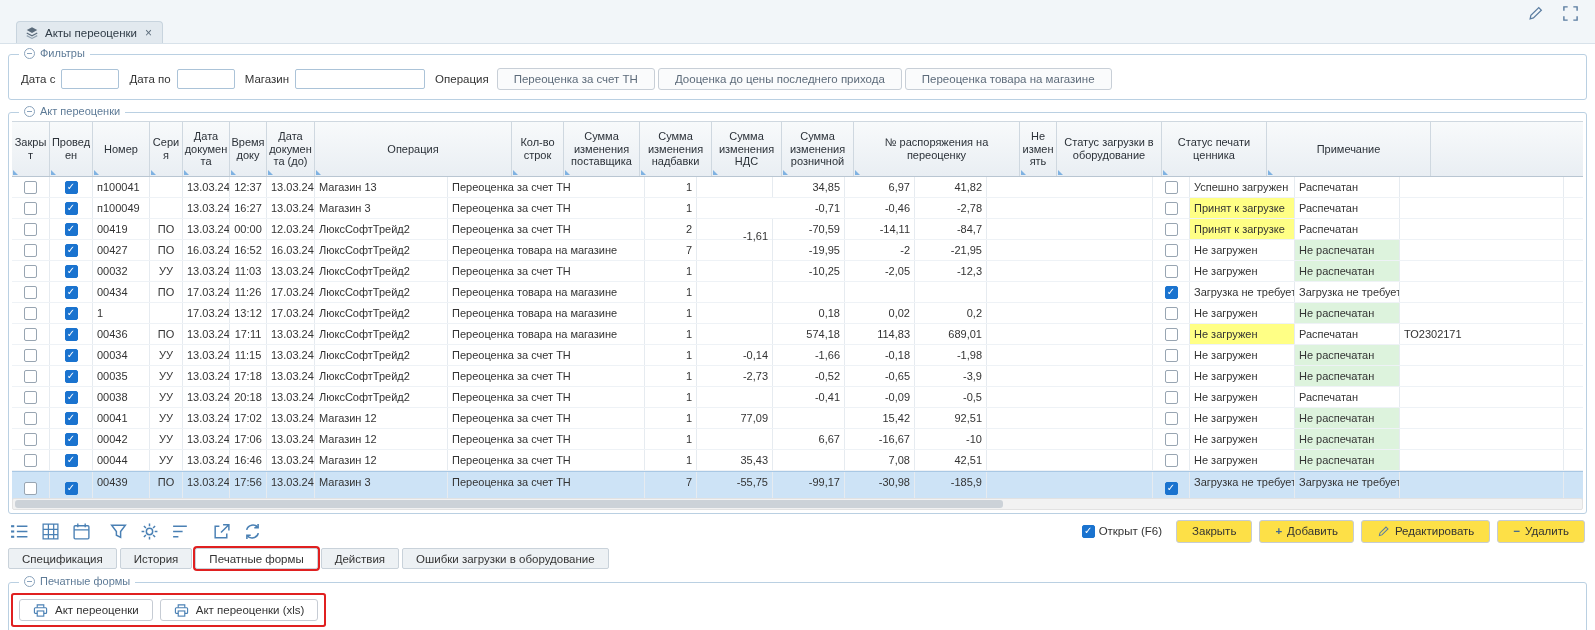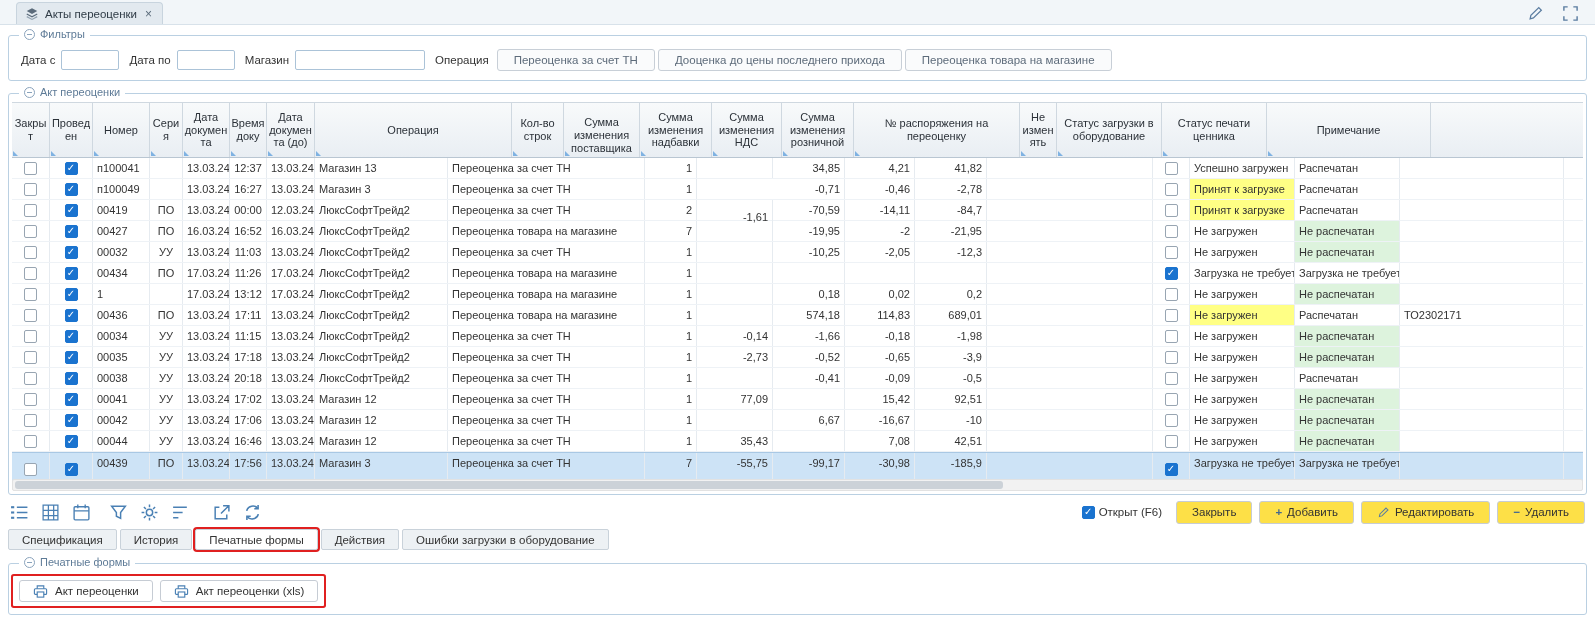--- a/index.html
+++ b/index.html
@@ -2,21 +2,21 @@
 <html><head>
 <meta charset="utf-8">
 <style>
   * { margin:0; padding:0; box-sizing:border-box; }
   html, body { width:1595px; height:630px; }
   body { font-family:"Liberation Sans","DejaVu Sans",sans-serif; font-size:11.5px; color:#333; background:#fff; overflow:hidden; }
   button { font:inherit; cursor:default; }
   .page { position:relative; width:1595px; height:630px; background:#fff; overflow:hidden; }
 
   
-  .tabbar { height:25px; background:#f2f6f9; border-bottom:1px solid #d8e2ea; display:flex; align-items:flex-end; padding-left:16px; position:relative; }
+  .tabbar { height:44px; background:#f2f6f9; border-bottom:1px solid #d8e2ea; display:flex; align-items:flex-end; padding-left:16px; position:relative; }
   .doc-tab { display:flex; align-items:center; gap:6px; background:#e2e9ef; border:1px solid #c8d4de; border-bottom:none; border-radius:4px 4px 0 0; padding:4px 10px 3px 8px; color:#2f3b46; }
   .tab-ico { width:14px; height:14px; display:inline-flex; }
   .tab-ico svg { width:100%; height:100%; }
   .tab-close { color:#5a6b7a; font-size:12px; line-height:1; margin-left:2px; }
   .tabbar-icons { position:absolute; right:16px; top:5px; display:flex; gap:18px; }
   .tabbar-icons .ico { width:17px; height:17px; display:inline-flex; }
   .tabbar-icons svg { width:100%; height:100%; }
 
   
   .panel { position:relative; border:1px solid #bad0e2; border-radius:3px; margin:0 8px; background:#fff; }
@@ -163,21 +163,21 @@
         </div>
         <div class="hcell" style="width: 48px; min-width: 48px;">
           <span>Дата документа (до)</span>
         </div>
         <div class="hcell" style="width: 197px; min-width: 197px;">
           <span>Операция</span>
         </div>
         <div class="hcell" style="width: 52px; min-width: 52px;">
           <span>Кол-во строк</span>
         </div>
-        <div class="hcell" style="width: 76px; min-width: 76px; align-items: flex-end;">
+        <div class="hcell" style="width: 76px; min-width: 76px;">
           <span>Сумма изменения поставщика</span>
         </div>
         <div class="hcell" style="width: 72px; min-width: 72px;">
           <span>Сумма изменения надбавки</span>
         </div>
         <div class="hcell" style="width: 70px; min-width: 70px;">
           <span>Сумма изменения НДС</span>
         </div>
         <div class="hcell" style="width: 72px; min-width: 72px;">
           <span>Сумма изменения розничной</span>
@@ -210,21 +210,21 @@
           <div class="tcell t-text" style="width: 57px; min-width: 57px;">п100041</div>
           <div class="tcell t-center" style="width: 33px; min-width: 33px;"></div>
           <div class="tcell t-center" style="width: 47px; min-width: 47px;">13.03.24</div>
           <div class="tcell t-center" style="width: 37px; min-width: 37px;">12:37</div>
           <div class="tcell t-center" style="width: 48px; min-width: 48px;">13.03.24</div>
           <div class="tcell t-text" style="width: 133px; min-width: 133px;">Магазин 13</div>
           <div class="tcell t-text" style="width: 197px; min-width: 197px;">Переоценка за счет ТН</div>
           <div class="tcell t-number" style="width: 52px; min-width: 52px;">1</div>
           <div class="tcell t-number" style="width: 76px; min-width: 76px;"></div>
           <div class="tcell t-number" style="width: 72px; min-width: 72px;">34,85</div>
-          <div class="tcell t-number" style="width: 70px; min-width: 70px;">4,21</div>
+          <div class="tcell t-number" style="width: 70px; min-width: 70px;">6,97</div>
           <div class="tcell t-number" style="width: 72px; min-width: 72px;">41,82</div>
           <div class="tcell t-text" style="width: 166px; min-width: 166px;"></div>
           <div class="tcell t-checkbox" style="width: 37px; min-width: 37px;">
             <span class="cb"></span>
           </div>
           <div class="tcell t-status" style="width: 105px; min-width: 105px;">Успешно загружен</div>
           <div class="tcell t-status" style="width: 105px; min-width: 105px;">Распечатан</div>
           <div class="tcell t-text" style="width: 164px; min-width: 164px;"></div>
           <div class="tcell fill" style="flex: 1 1 0%;"></div>
         </div>

